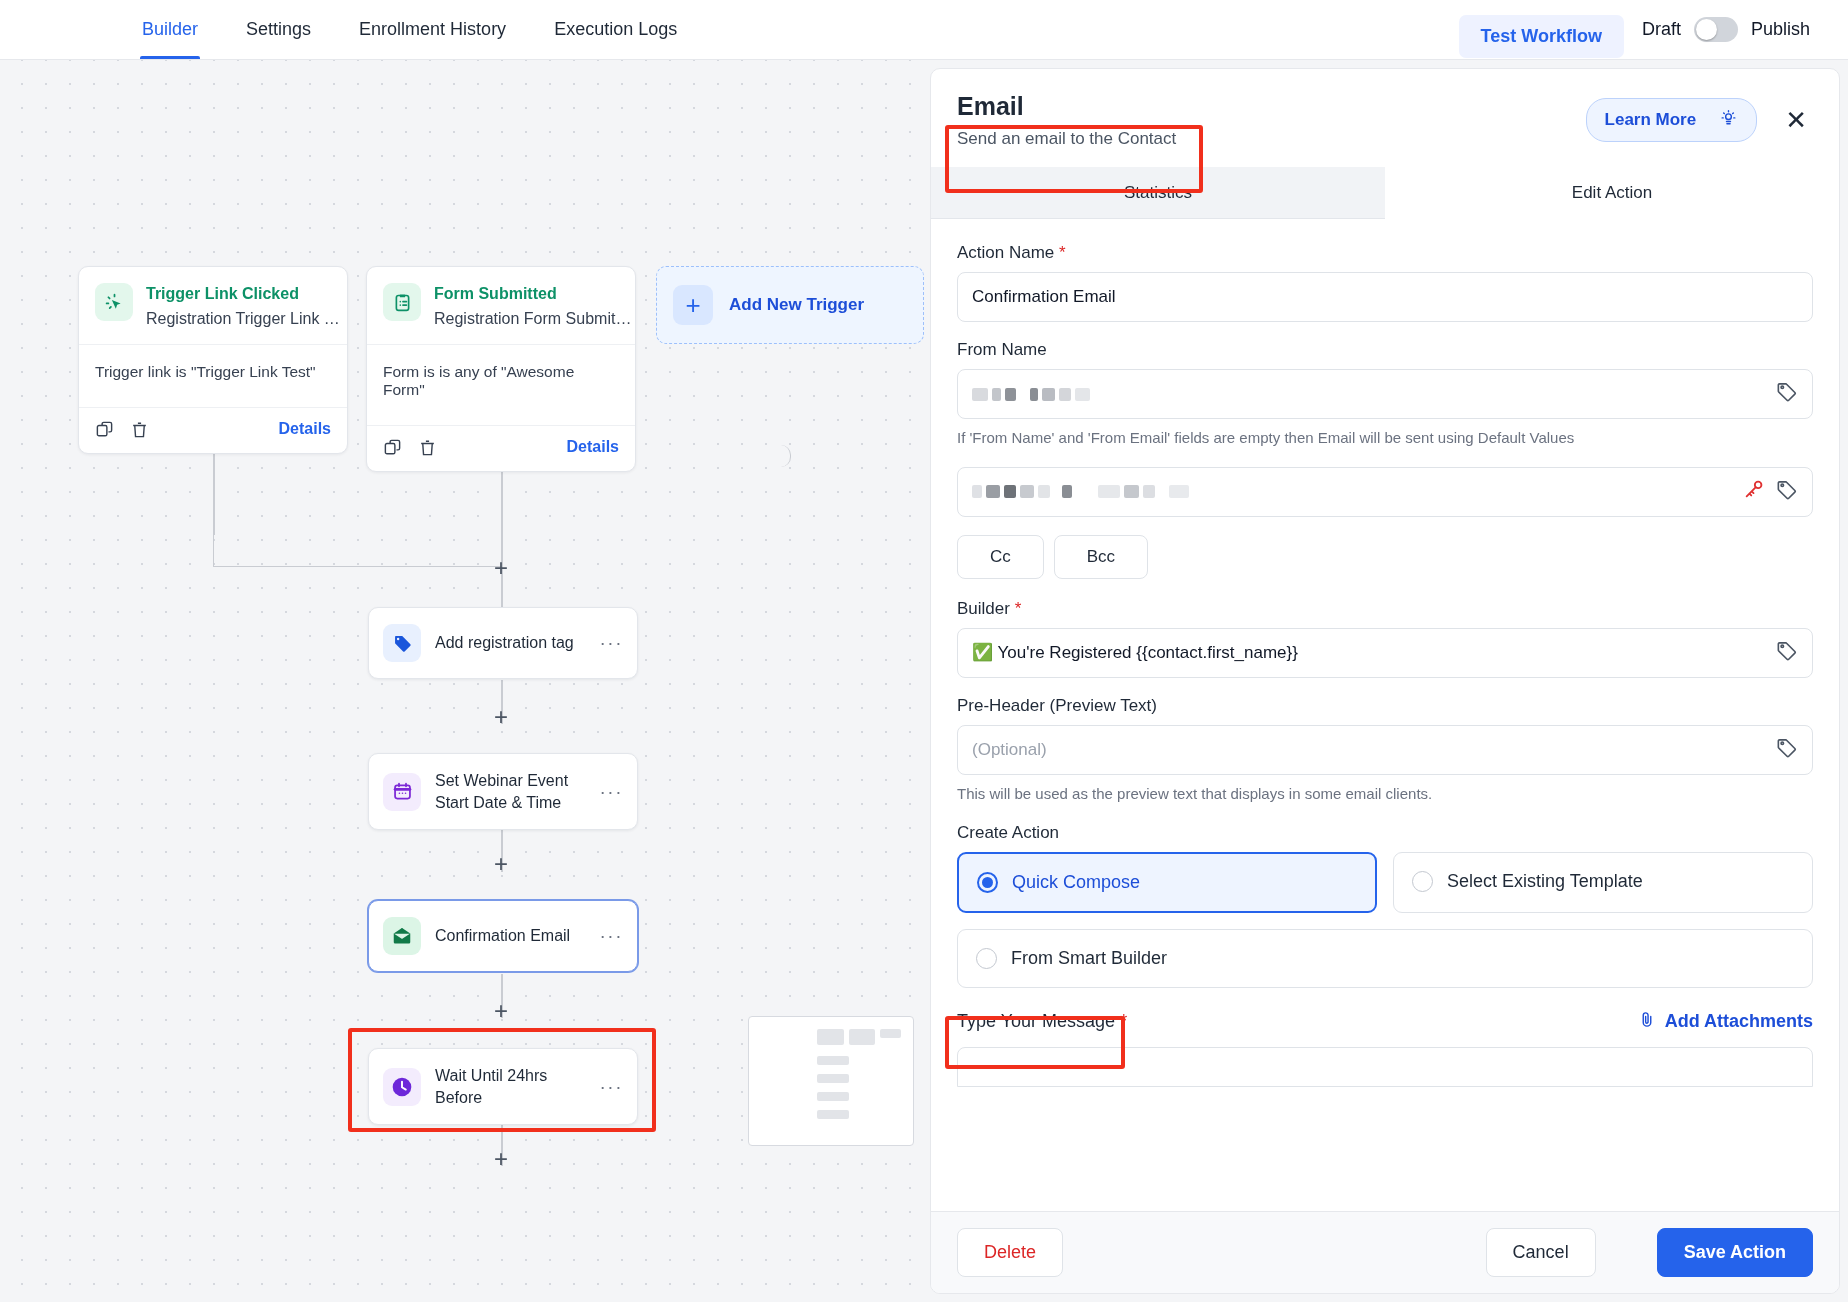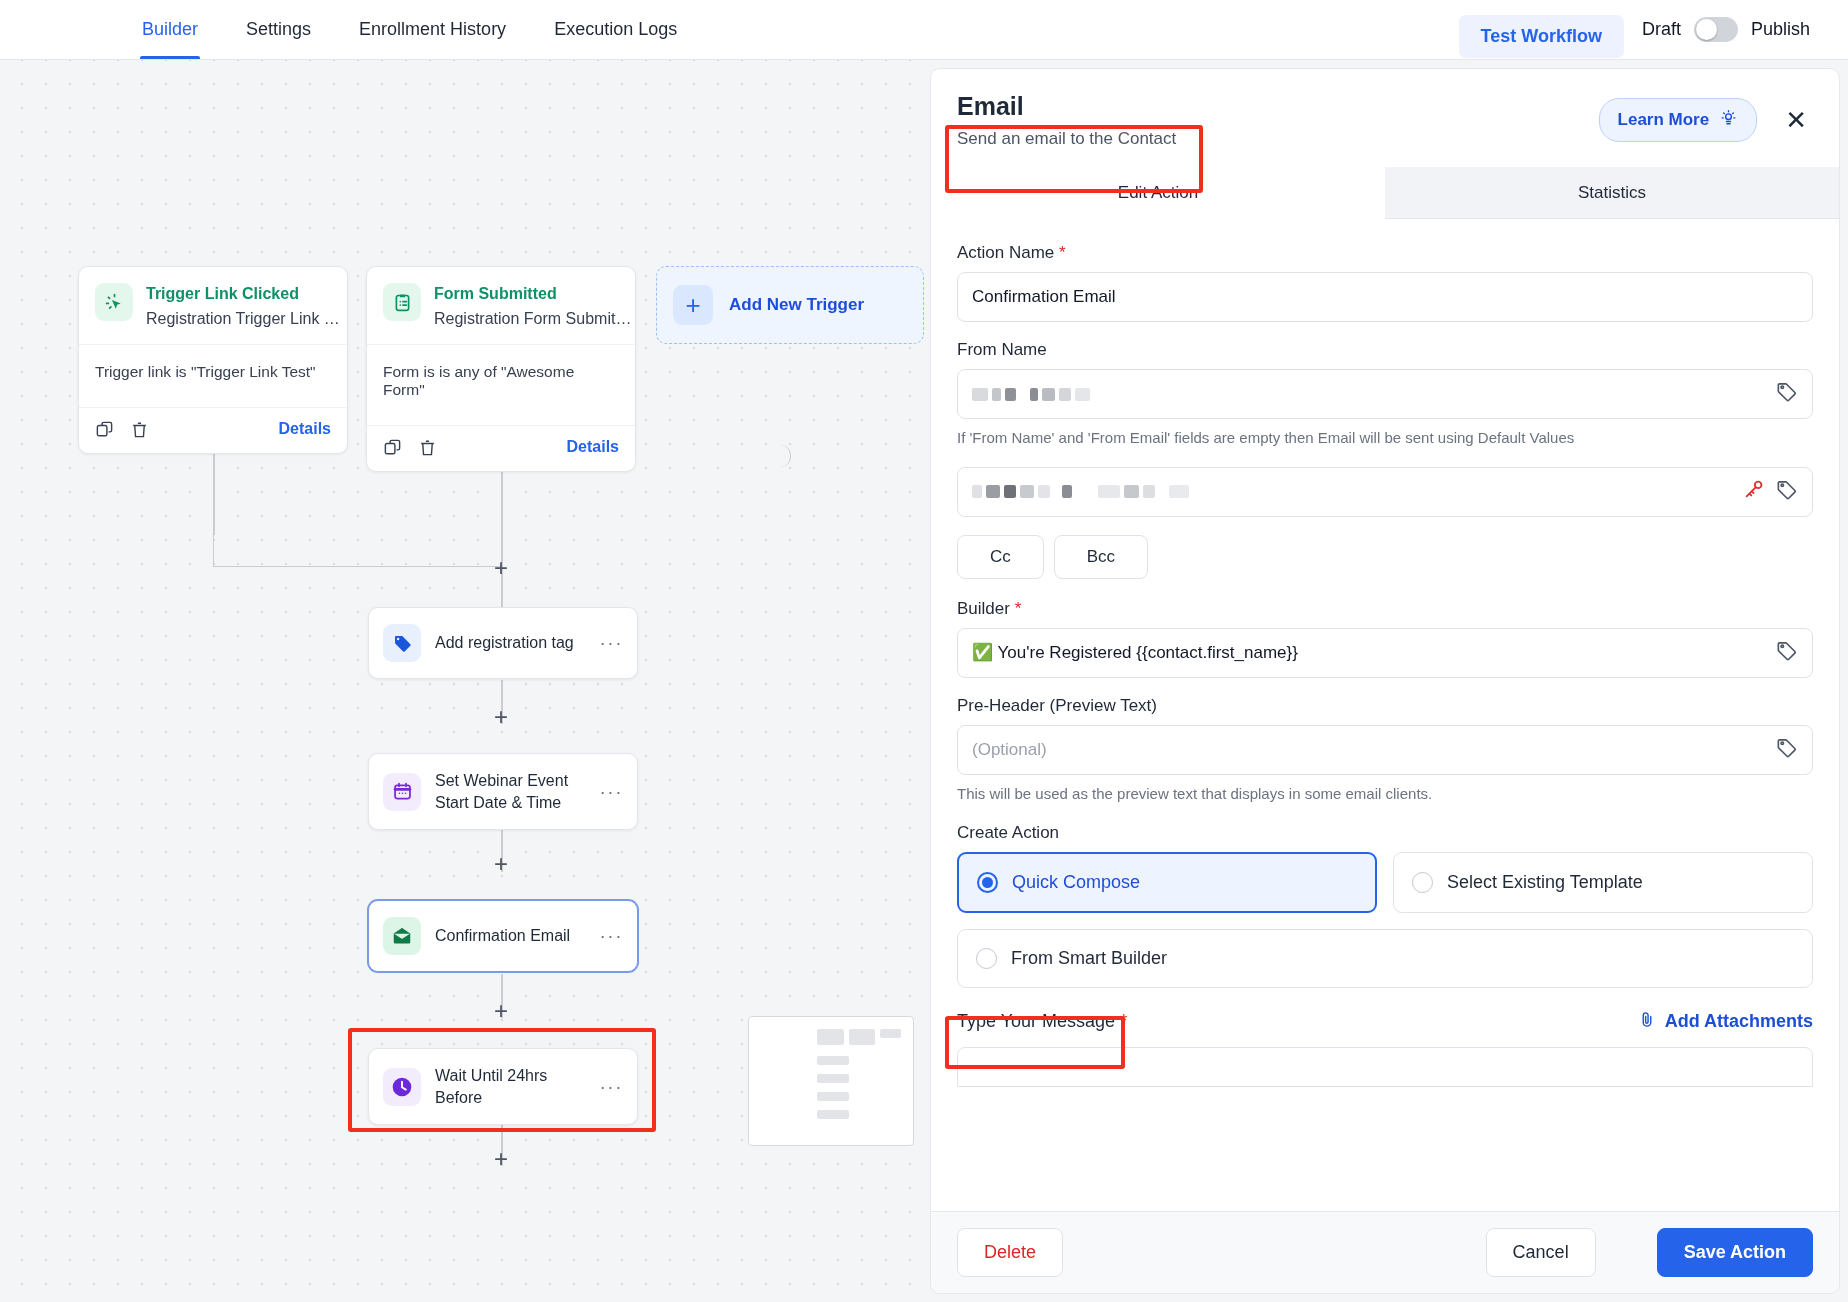--- a/index.html
+++ b/index.html
@@ -134,21 +134,21 @@
     border: 1px solid #e6e8ec; flex: 1; display: flex; flex-direction: column;
     overflow: hidden; position: relative;
   }
   .panel-head {
     display: flex; align-items: center; padding: 22px 26px 0 26px;
   }
   .panel-title { font-size: 25px; font-weight: 600; color: #1f2937; line-height: 1.2; }
   .panel-sub { font-size: 17px; color: #4b5563; margin-top: 8px; }
   .panel-head-right { margin-left: auto; display: flex; align-items: center; gap: 22px; }
   .learn-more {
-    display: flex; align-items: center; gap: 10px; background: #eef4ff;
+    display: flex; align-items: center; gap: 23px; background: #eef4ff;
     border: 1px solid #bcd2fb; border-radius: 20px; padding: 9px 18px;
     color: #1d4ed8; font-size: 17px; font-weight: 600; cursor: pointer;
   }
   .close-x { font-size: 26px; color: #1f2937; cursor: pointer; line-height: 1; padding: 2px 6px; }
 
   .panel-tabs { display: flex; margin-top: 18px; }
   .ptab {
     flex: 1; text-align: center; padding: 16px 0 14px; font-size: 17px;
     color: #1f2937; cursor: pointer; background: #f1f3f6;
     border-bottom: 1px solid #e3e6eb;
@@ -172,21 +172,21 @@
   .redact i { display: block; height: 13px; border-radius: 2px; }
   .hint { font-size: 15px; color: #6b7280; margin-top: 8px; line-height: 1.45; }
   .ccbcc { display: flex; gap: 10px; margin: 14px 0 20px; }
   .ccbtn {
     border: 1px solid #dfe3e8; border-radius: 8px; padding: 11px 32px;
     font-size: 17px; color: #1f2937; cursor: pointer; background: #fff;
   }
   .radio-grid { display: flex; gap: 16px; flex-wrap: wrap; }
   .radio-card {
     flex: 1 1 calc(50% - 8px); min-width: 0; border: 1px solid #dfe3e8;
-    border-radius: 9px; padding: 18px 18px; display: flex; align-items: center;
+    border-radius: 9px; padding: 18px 18px; display: flex; align-items: flex-start;
     gap: 14px; font-size: 18px; color: #1f2937; cursor: pointer; background: #fff;
   }
   .radio-card.sel { border: 2px solid #2563eb; background: #eef4ff; color: #1d4ed8; }
   .rc-dot {
     width: 21px; height: 21px; border-radius: 50%; border: 1.6px solid #c3c8d0;
     flex: none; display: flex; align-items: center; justify-content: center;
   }
   .radio-card.sel .rc-dot { border: 2px solid #2563eb; }
   .rc-dot .inner { width: 11px; height: 11px; border-radius: 50%; background: #2563eb; display: none; }
   .radio-card.sel .rc-dot .inner { display: block; }
@@ -415,22 +415,22 @@
               </svg>
             </span>
           </div>
           <div class="close-x">✕</div>
         </div>
       </div>
 
       <div class="redbox" style="left:14px; top:56px; width:258px; height:68px;"></div>
 
       <div class="panel-tabs">
+        <div class="ptab">Statistics</div>
         <div class="ptab active">Edit Action</div>
-        <div class="ptab">Statistics</div>
       </div>
 
       <div class="panel-form">
 
         <div class="fld">
           <div class="fld-label"><span>Action Name</span> <span class="req">*</span></div>
           <div class="input">
               <span>Confirmation Email</span>
             </div>
         </div>

